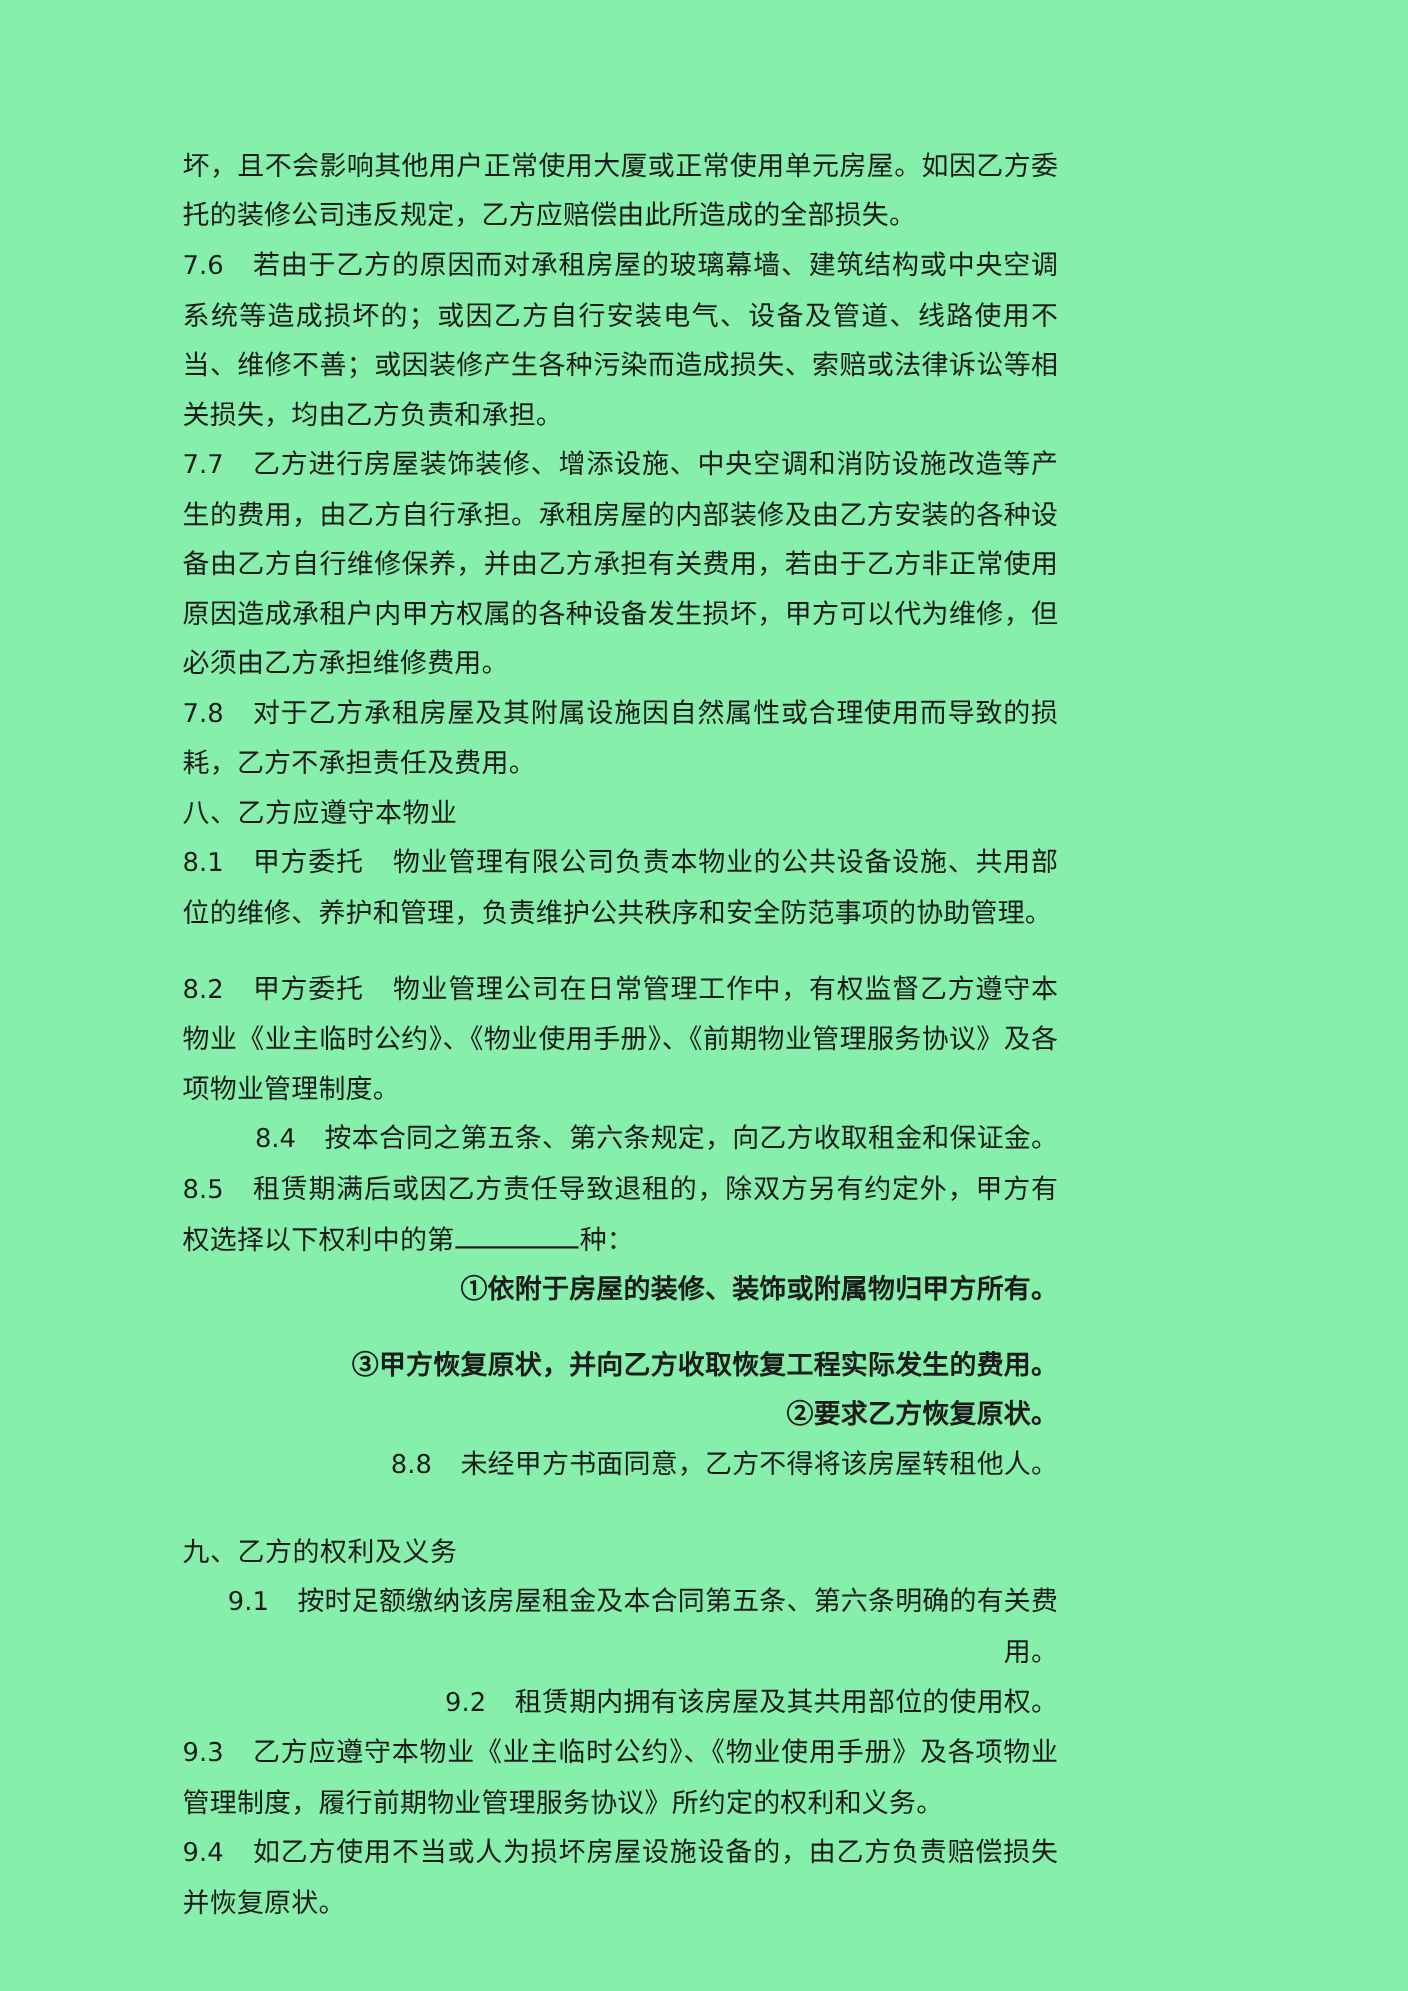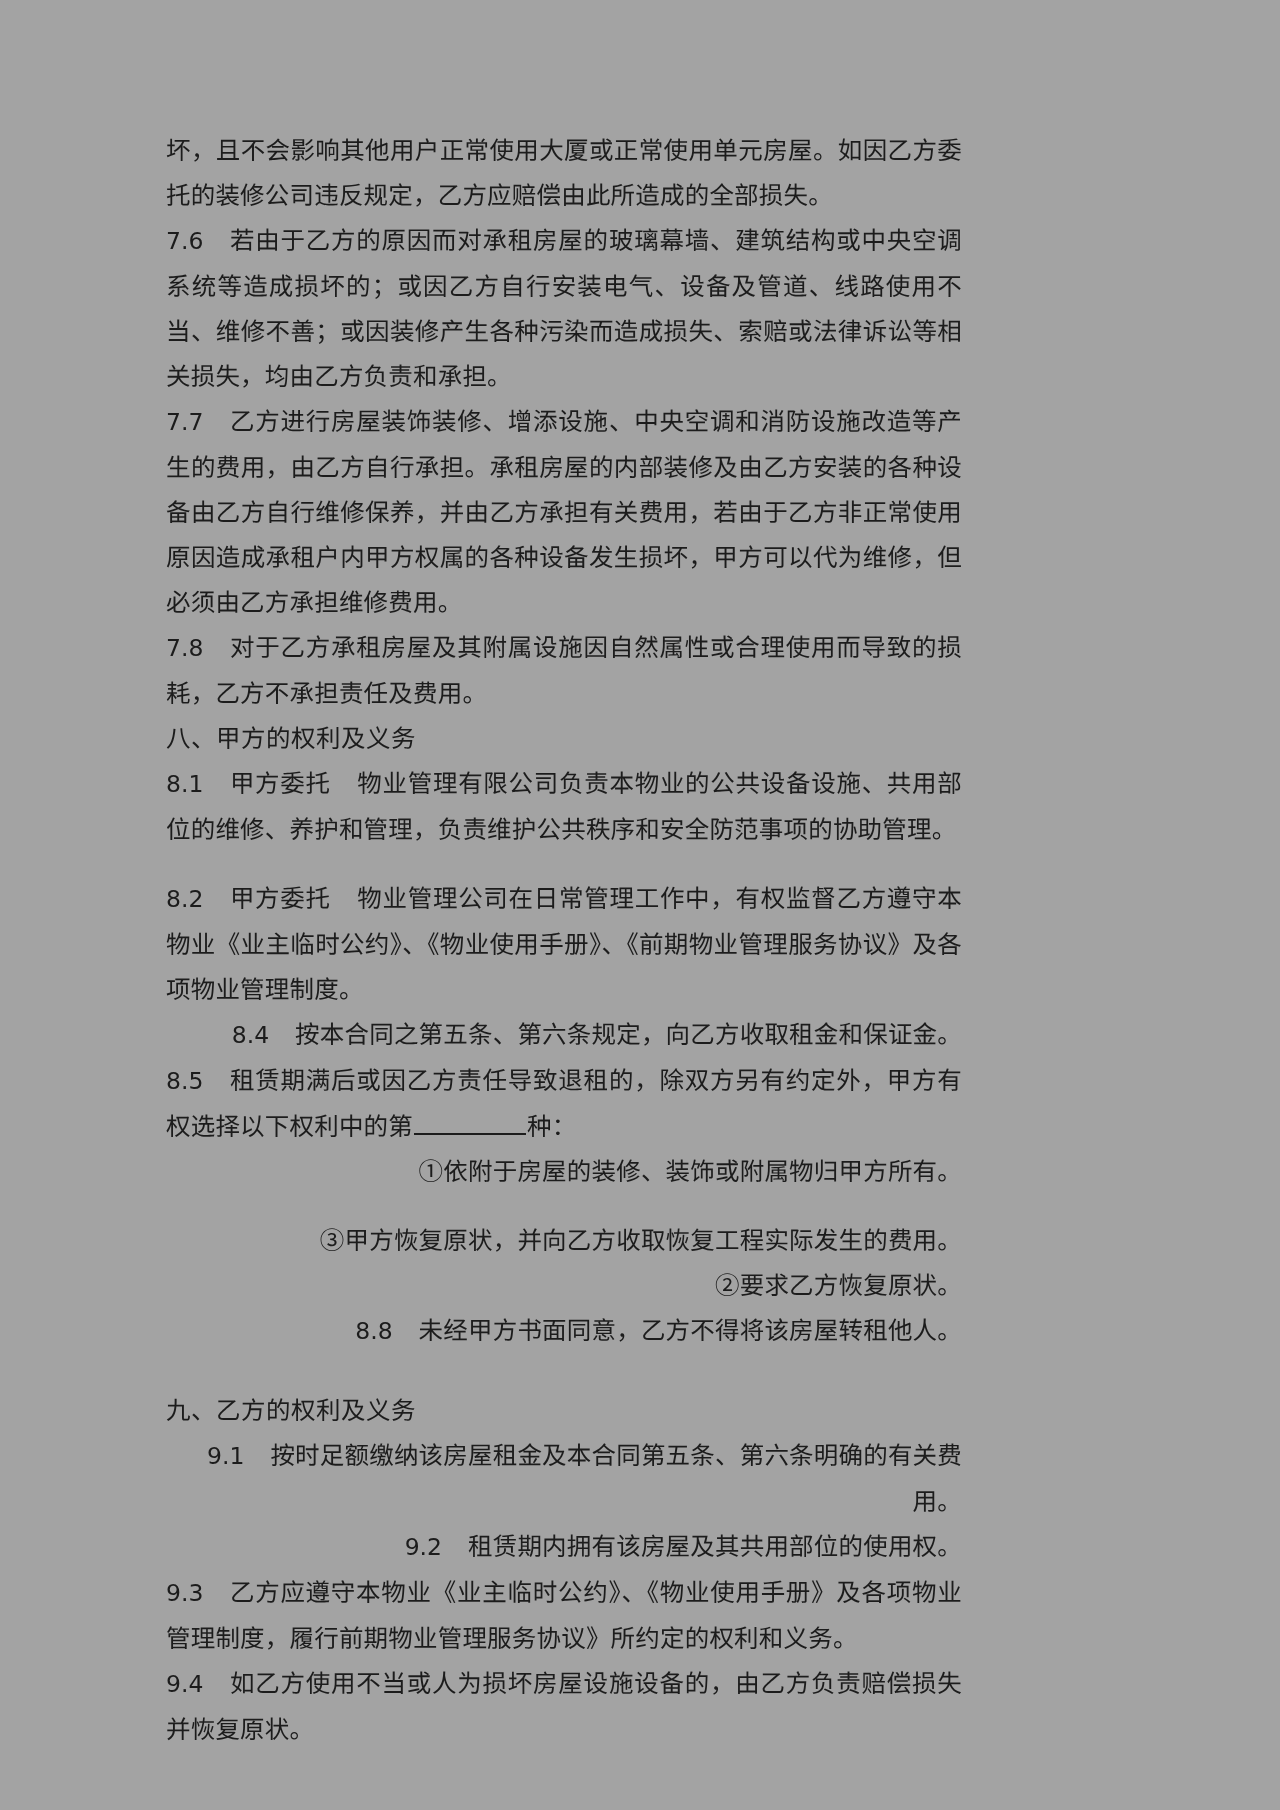--- a/index.html
+++ b/index.html
@@ -5,21 +5,21 @@
 <style>
   html, body {
     margin: 0;
     padding: 0;
     background: #ffffff;
   }
   .page {
     position: relative;
     width: 1280px;
     height: 1810px;
-    background: #a3a3a3;
+    background: #86efac;
     box-sizing: border-box;
     overflow: hidden;
   }
   .doc-body {
     position: absolute;
     left: 166px;
     top: 128px;
     width: 796px;
   }
   .para {
@@ -45,20 +45,21 @@
     letter-spacing: 0.5px;
   }
   .clause-num {
     font-family: "DejaVu Sans", "Liberation Sans", sans-serif;
     font-weight: 400;
     font-size: 23.5px;
     letter-spacing: 0;
   }
   .circ {
     font-family: "DejaVu Serif", "Liberation Serif", serif;
+    font-weight: bold;
   }
   .gap-blank {
     display: inline-block;
     width: 26px;
   }
   .fill-blank {
     display: inline-block;
     width: 112px;
     border-bottom: 2px solid #1c1c1c;
     vertical-align: baseline;
@@ -86,21 +87,21 @@
     </p>
 
     <p class="para">
       <span class="clause-num">7.7</span><span class="gap-blank"></span><span>乙方进行房屋装饰装修、增添设施、中央空调和消防设施改造等产生的费用，由乙方自行承担。承租房屋的内部装修及由乙方安装的各种设备由乙方自行维修保养，并由乙方承担有关费用，若由于乙方非正常使用原因造成承租户内甲方权属的各种设备发生损坏，甲方可以代为维修，但必须由乙方承担维修费用。</span>
     </p>
 
     <p class="para">
       <span class="clause-num">7.8</span><span class="gap-blank"></span><span>对于乙方承租房屋及其附属设施因自然属性或合理使用而导致的损耗，乙方不承担责任及费用。</span>
     </p>
 
-    <p class="heading">八、甲方的权利及义务</p>
+    <p class="heading">八、乙方应遵守本物业</p>
 
     <p class="para">
       <span class="clause-num">8.1</span><span class="gap-blank"></span><span>甲方委托</span><span class="gap-blank"></span><span>物业管理有限公司负责本物业的公共设备设施、共用部位的维修、养护和管理，负责维护公共秩序和安全防范事项的协助管理。</span>
     </p>
 
     <div class="spacer-md"></div>
 
     <p class="para">
       <span class="clause-num">8.2</span><span class="gap-blank"></span><span>甲方委托</span><span class="gap-blank"></span><span>物业管理公司在日常管理工作中，有权监督乙方遵守本物业《业主临时公约》、《物业使用手册》、《前期物业管理服务协议》及各项物业管理制度。</span>
     </p>

